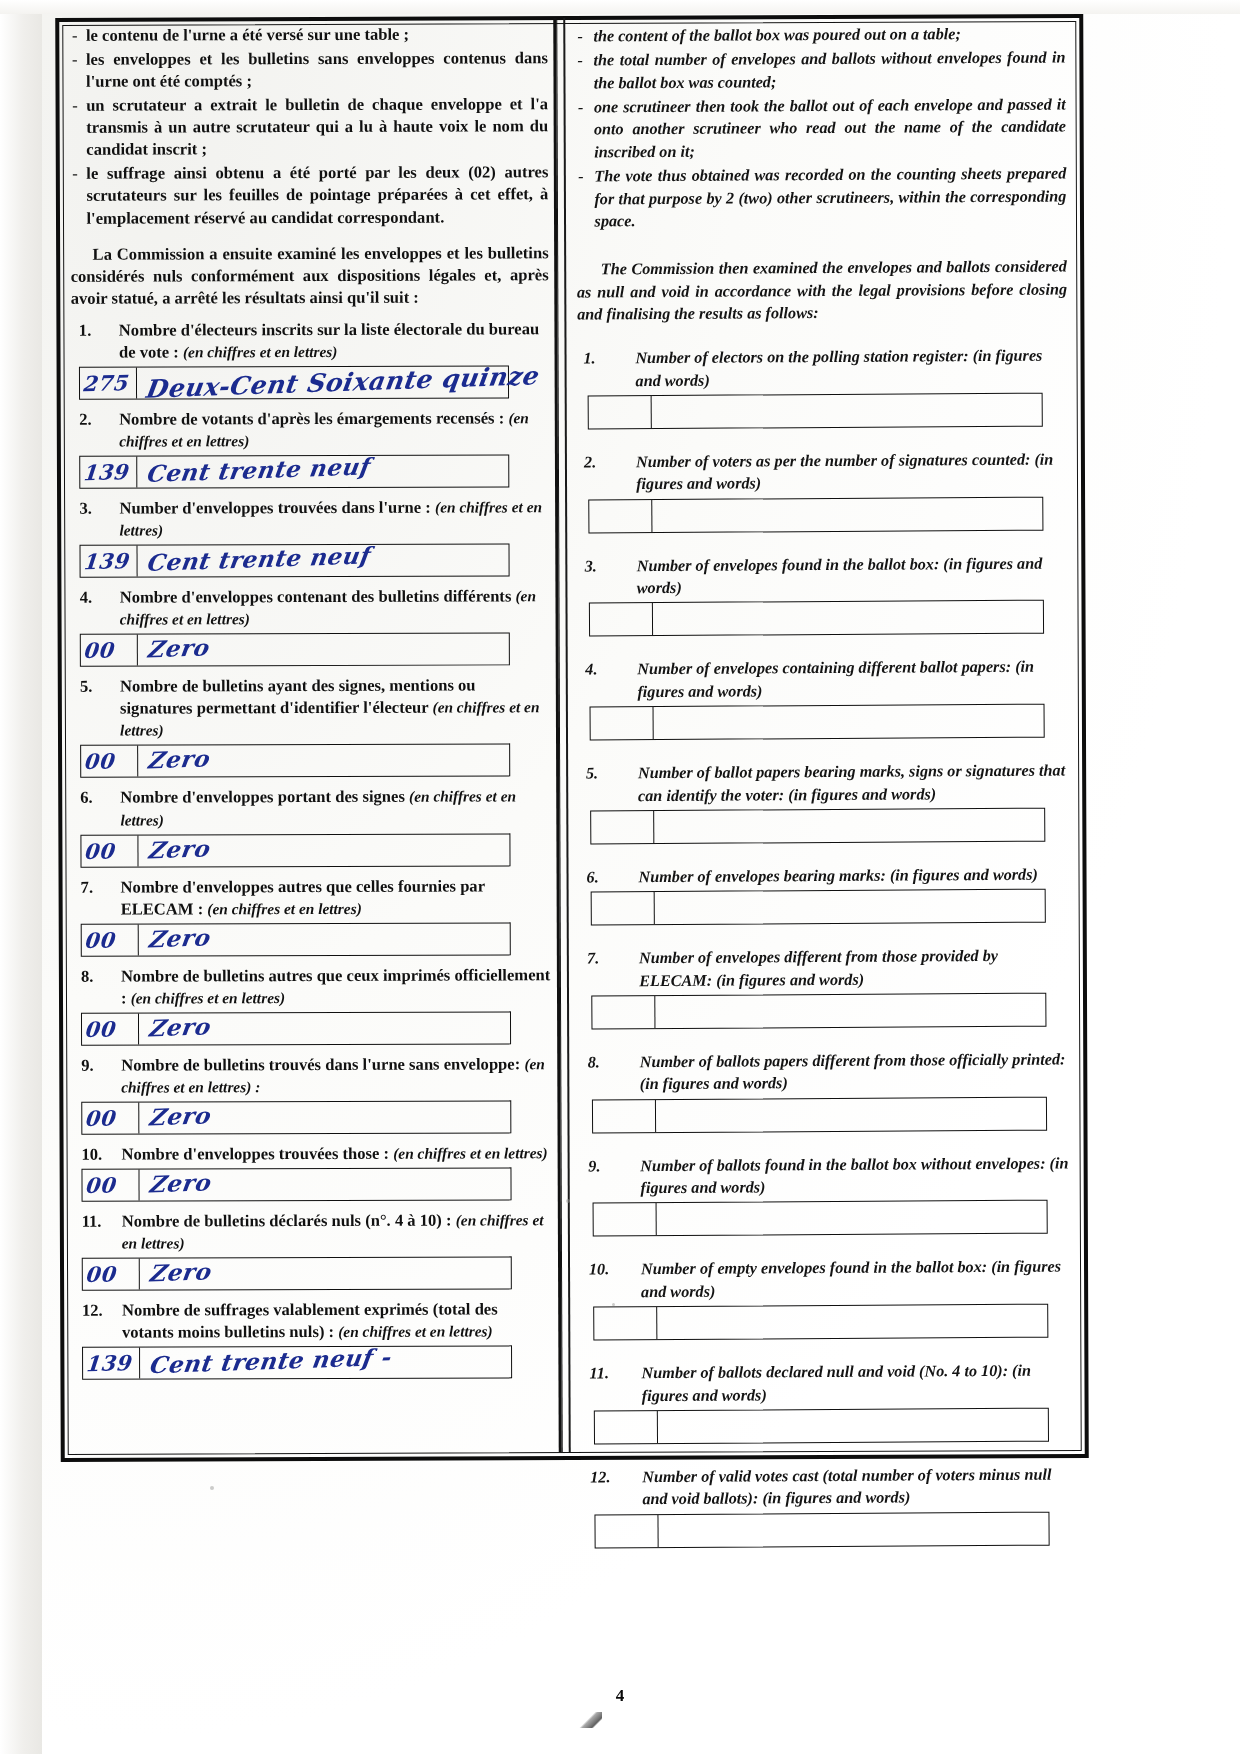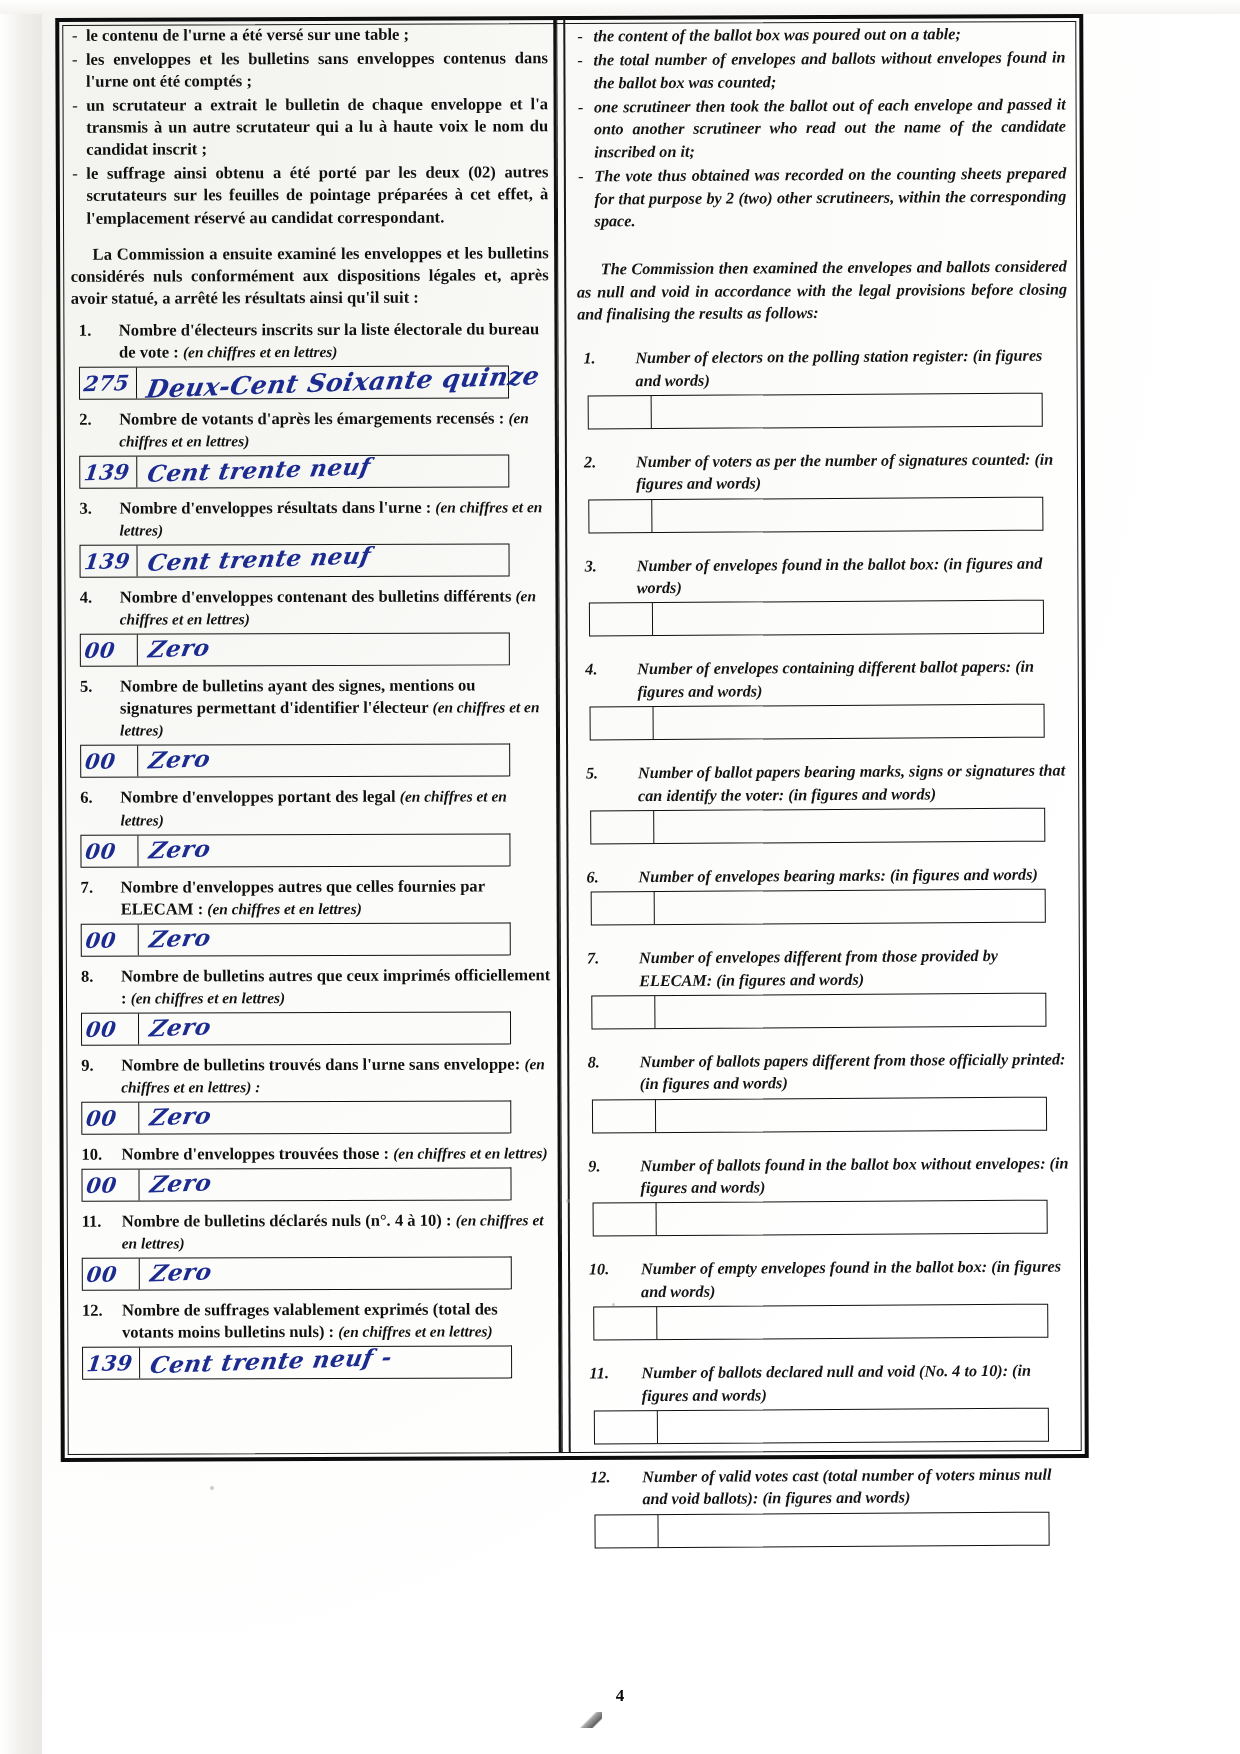--- a/index.html
+++ b/index.html
@@ -212,21 +212,21 @@
       <span class="lbl"><span>Nombre de votants d'après les émargements recensés : </span><span class="ital">(en chiffres et en lettres)</span></span>
       <div class="answer">
         <span class="sep"></span>
         <span class="hw hw-fig">139</span>
         <span class="hw hw-word">Cent trente neuf</span>
       </div>
     </li>
 
     <li>
       <span class="num">3.</span>
-      <span class="lbl"><span>Nombre d'enveloppes résultats dans l'urne : </span><span class="ital">(en chiffres et en lettres)</span></span>
+      <span class="lbl"><span>Number d'enveloppes trouvées dans l'urne : </span><span class="ital">(en chiffres et en lettres)</span></span>
       <div class="answer">
         <span class="sep"></span>
         <span class="hw hw-fig">139</span>
         <span class="hw hw-word">Cent trente neuf</span>
       </div>
     </li>
 
     <li>
       <span class="num">4.</span>
       <span class="lbl"><span>Nombre d'enveloppes contenant des bulletins différents </span><span class="ital">(en chiffres et en lettres)</span></span>
@@ -242,21 +242,21 @@
       <span class="lbl"><span>Nombre de bulletins ayant des signes, mentions ou signatures permettant d'identifier l'électeur </span><span class="ital">(en chiffres et en lettres)</span></span>
       <div class="answer">
         <span class="sep"></span>
         <span class="hw hw-fig">00</span>
         <span class="hw hw-word">Zero</span>
       </div>
     </li>
 
     <li>
       <span class="num">6.</span>
-      <span class="lbl"><span>Nombre d'enveloppes portant des legal </span><span class="ital">(en chiffres et en lettres)</span></span>
+      <span class="lbl"><span>Nombre d'enveloppes portant des signes </span><span class="ital">(en chiffres et en lettres)</span></span>
       <div class="answer">
         <span class="sep"></span>
         <span class="hw hw-fig">00</span>
         <span class="hw hw-word">Zero</span>
       </div>
     </li>
 
     <li>
       <span class="num">7.</span>
       <span class="lbl"><span>Nombre d'enveloppes autres que celles fournies par ELECAM : </span><span class="ital">(en chiffres et en lettres)</span></span>

